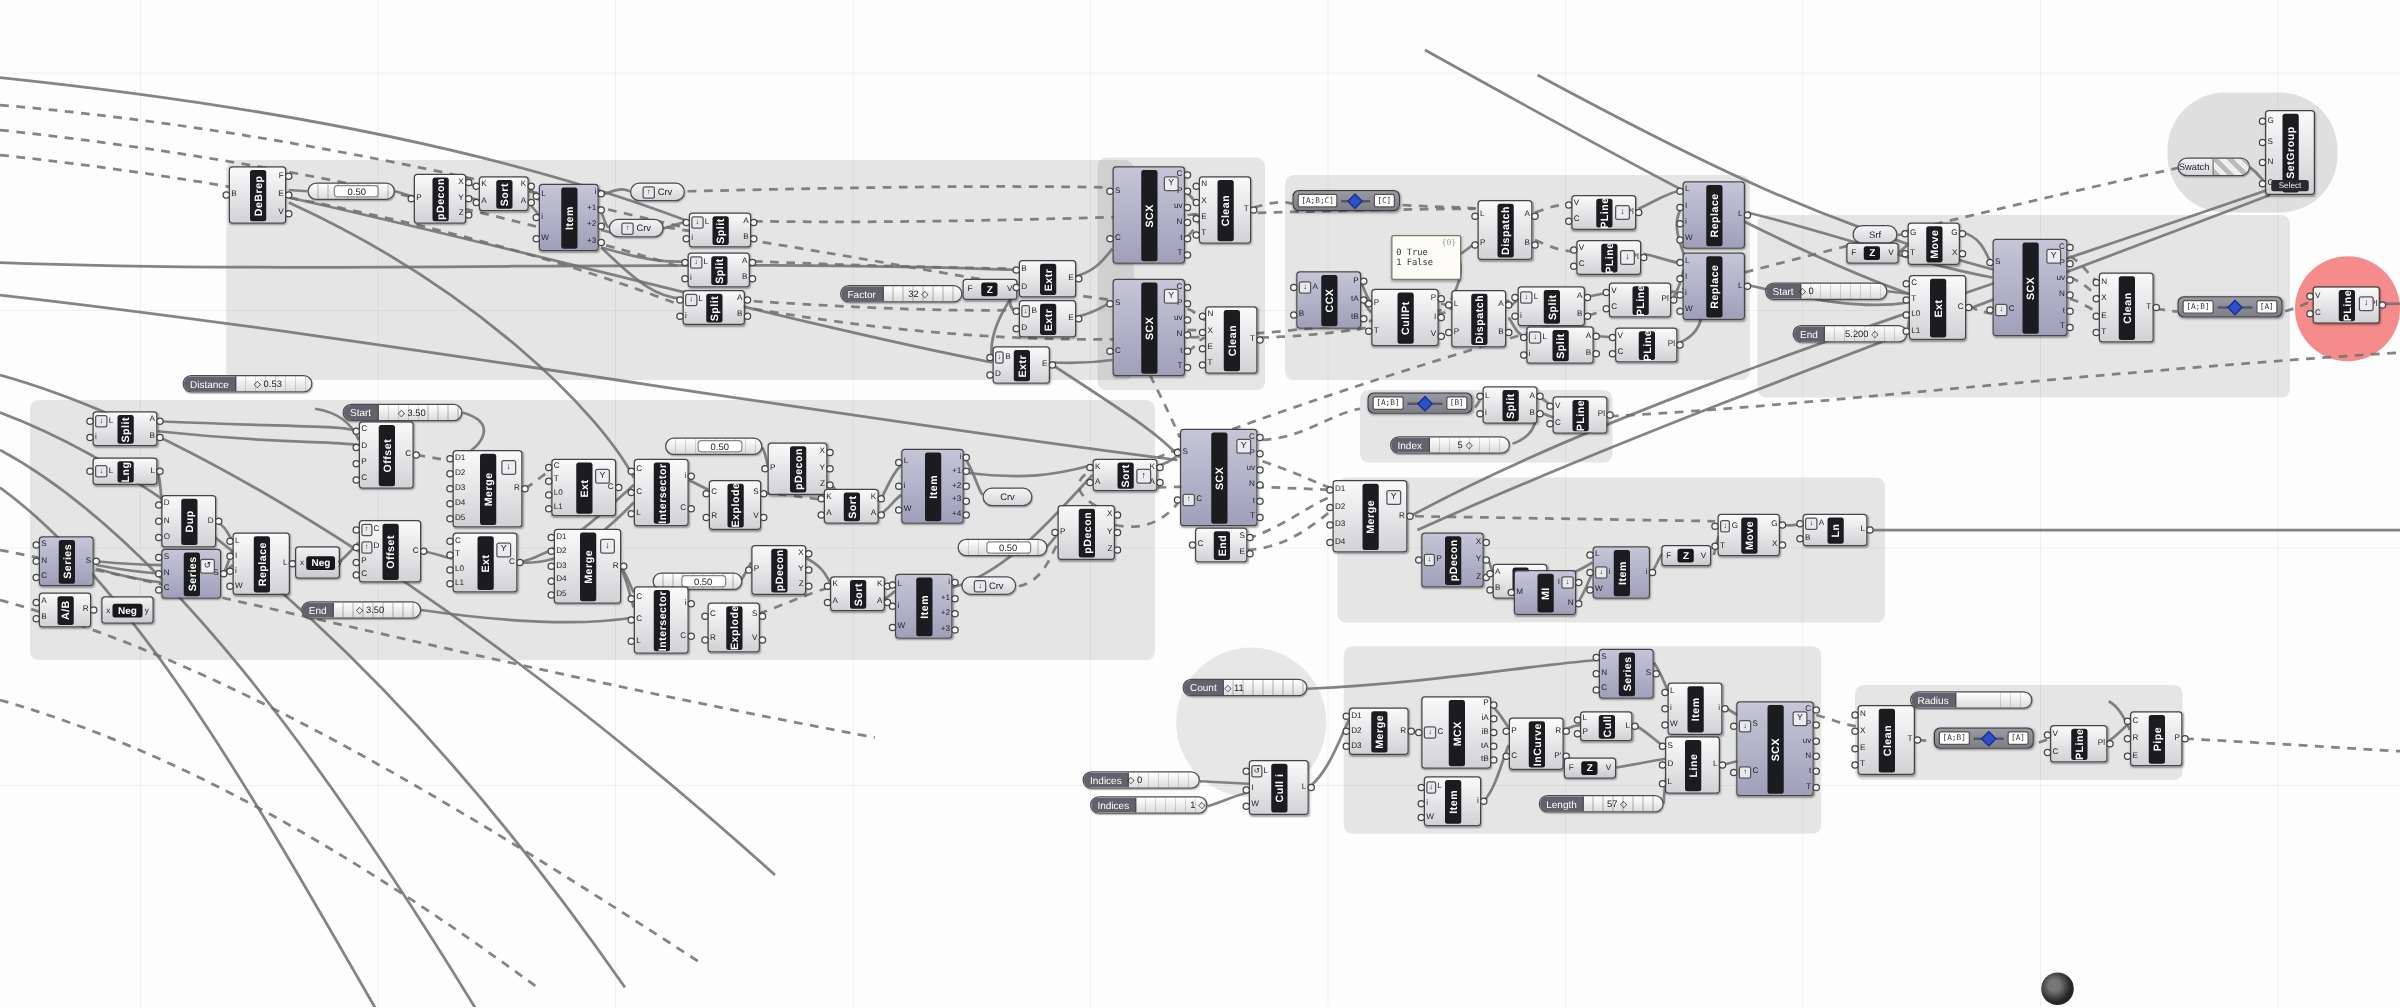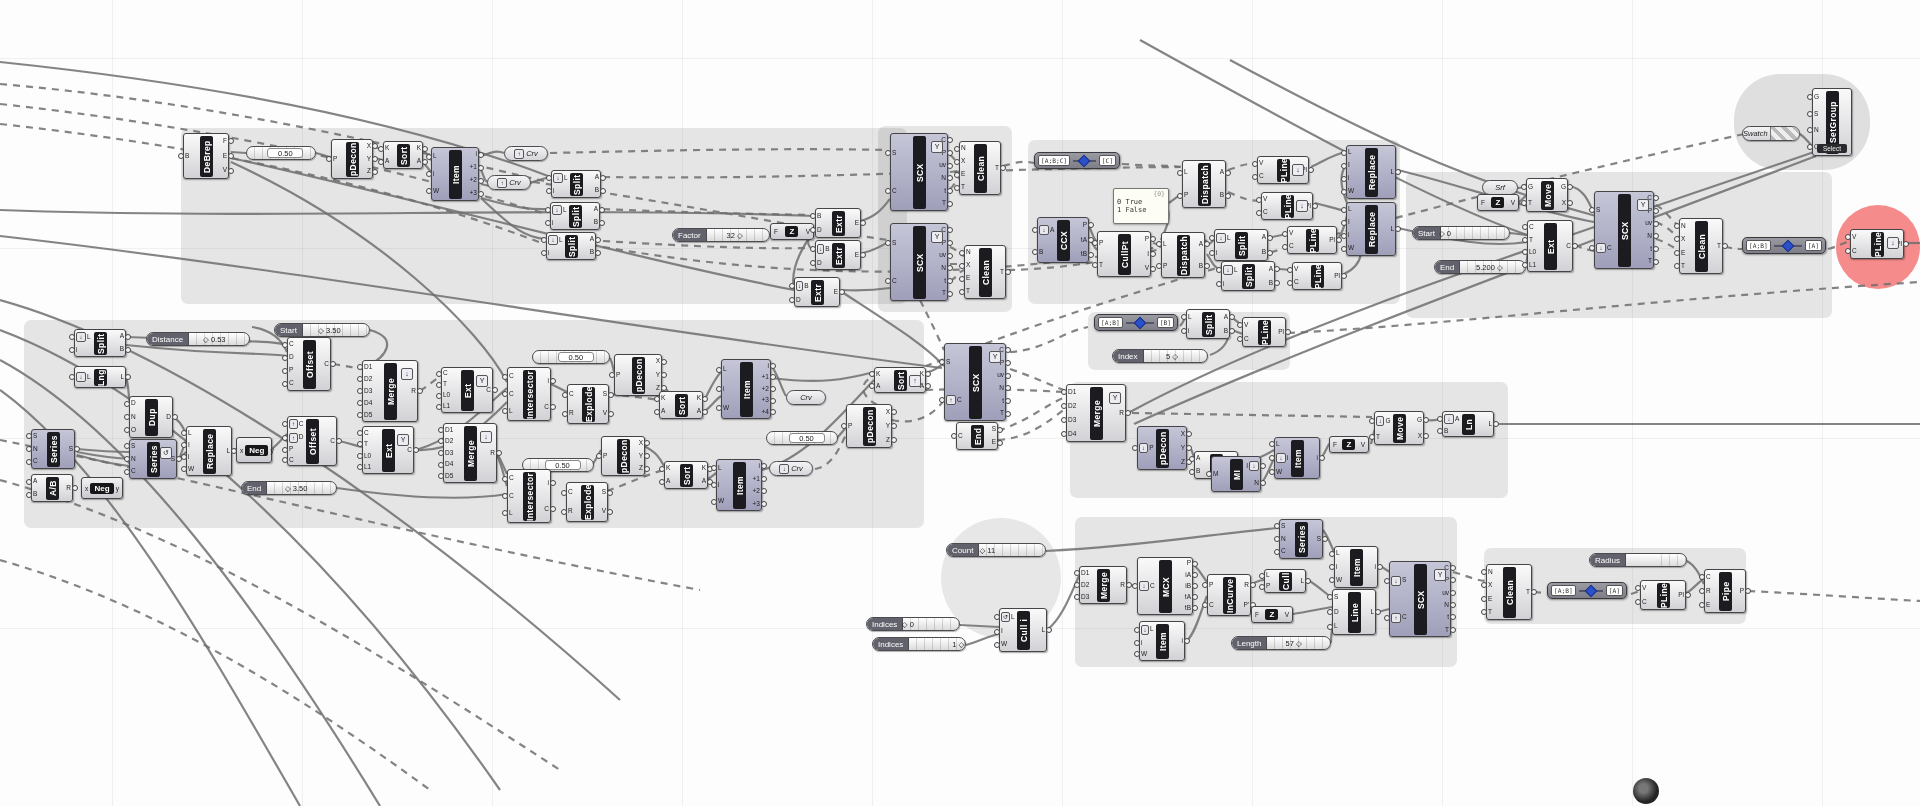--- a/index.html
+++ b/index.html
@@ -41,21 +41,21 @@
     background:linear-gradient(180deg,#ffffff,#dcdcdc);box-shadow:0.5px 1px 1px rgba(0,0,0,0.3);overflow:hidden;}
   .slider .sname{background:#62626c;color:#fff;font-size:8px;display:flex;align-items:center;
     padding:0 5px;border-right:1px solid #4c4c50;flex:0 0 auto;}
   .slider .strack{flex:1;position:relative;
     background-image:repeating-linear-gradient(90deg,transparent 0 7px,rgba(0,0,0,0.14) 7px 8px);}
   .slider .sval{position:absolute;top:50%;transform:translateY(-50%);font-size:7.5px;color:#222;white-space:nowrap;}
   .vbox{position:absolute;top:1px;bottom:1px;width:34px;background:#fff;border:1px solid #888;
     border-radius:3px;font-size:7.5px;color:#222;display:flex;align-items:center;justify-content:center;}
   .pill{display:flex;align-items:center;justify-content:center;height:15px;border:1.2px solid #4c4c50;
     border-radius:8px;background:linear-gradient(180deg,#f4f4f6,#d6d6da);font-size:7.5px;color:#222;
-    box-shadow:0.5px 1px 1px rgba(0,0,0,0.3);gap:2px;overflow:hidden;font-style:italic;}
+    box-shadow:0.5px 1px 1px rgba(0,0,0,0.3);gap:2px;overflow:hidden;}
   .pill .checker{flex:1;align-self:stretch;
     background-image:repeating-linear-gradient(45deg,#bbb 0 4px,#eee 4px 8px);border-left:1px solid #777;}
   .relay{display:flex;align-items:center;background:linear-gradient(180deg,#9a9aa2,#7e7e88);
     border:1.6px solid #3a3a3e;border-radius:5px;padding:2px 3px;gap:3px;
     box-shadow:0.5px 1px 2px rgba(0,0,0,0.4);}
   .relay .rbox{background:#fff;border:1px solid #555;border-radius:2px;font-size:6.2px;
     font-family:"DejaVu Sans Mono",monospace;color:#333;padding:1px 2px;white-space:nowrap;}
   .relay .rline{flex:1;height:2px;background:#55556a;position:relative;min-width:18px;}
   .relay .rdiamond{position:absolute;left:50%;top:50%;width:7px;height:7px;background:#2a50cc;
     transform:translate(-50%,-50%) rotate(45deg);border:1px solid #1b2f80;}
@@ -1010,21 +1010,21 @@
           <span>L</span>
         </div>
       </div>
       <div class="tag">Lng</div>
       <div class="pcol">
         <div class="pout">
           <span>L</span>
         </div>
       </div>
     </div>
-    <div class="node slider" style="left: 146px; top: 332px; width: 104px;">
+    <div class="node slider" style="left: 146px; top: 300px; width: 104px;">
       <span class="sname">Distance</span>
       <div class="strack">
         <span class="sval" style="left: 42%; transform: translate(-50%, -50%);">◇ 0.53</span>
       </div>
     </div>
     <div class="node slider" style="left: 274px; top: 323px; width: 96px;">
       <span class="sname">Start</span>
       <div class="strack">
         <span class="sval" style="left: 40%; transform: translate(-50%, -50%);">◇ 3.50</span>
       </div>
@@ -2053,21 +2053,21 @@
           <span>T</span>
         </div>
       </div>
       <div class="tag">Clean</div>
       <div class="pcol">
         <div class="pout">
           <span>T</span>
         </div>
       </div>
     </div>
-    <div class="node slider" style="left: 1589px; top: 553px; width: 98px; gap: 28px;">
+    <div class="node slider" style="left: 1528px; top: 553px; width: 98px; gap: 28px;">
       <span class="sname">Radius</span>
       <div class="strack">
         <span class="sval" style="left: 32%; transform: translate(-50%, -50%); margin-top: 43px;">◇ 0.25</span>
       </div>
     </div>
     <div class="node relay" style="left: 1547px; top: 582px; width: 80px;">
       <span class="rbox">[A;B]</span>
       <span class="rline">
         <span class="rdiamond"></span>
       </span>

